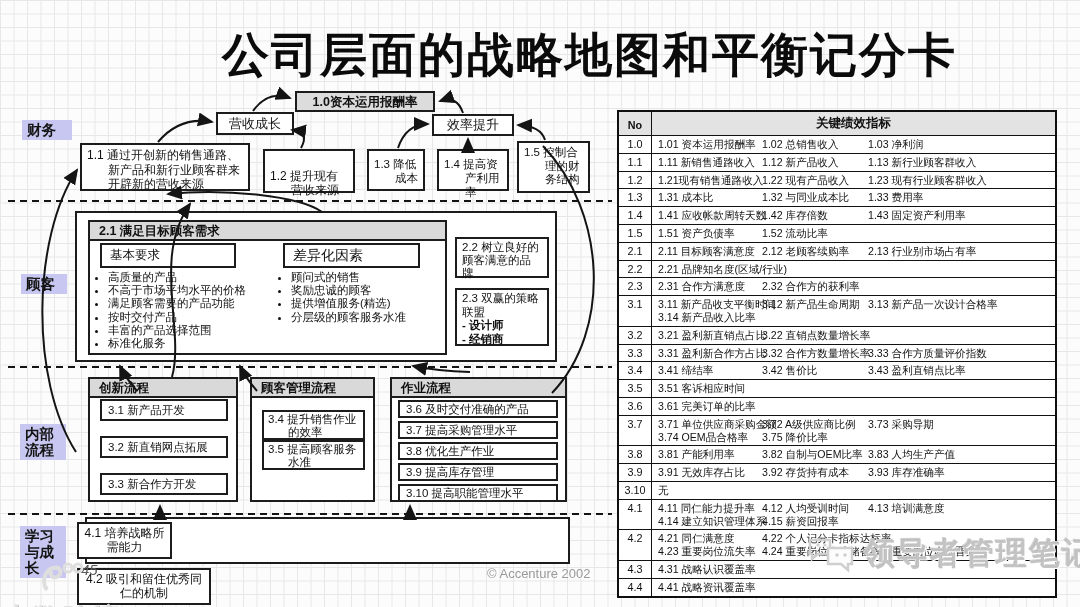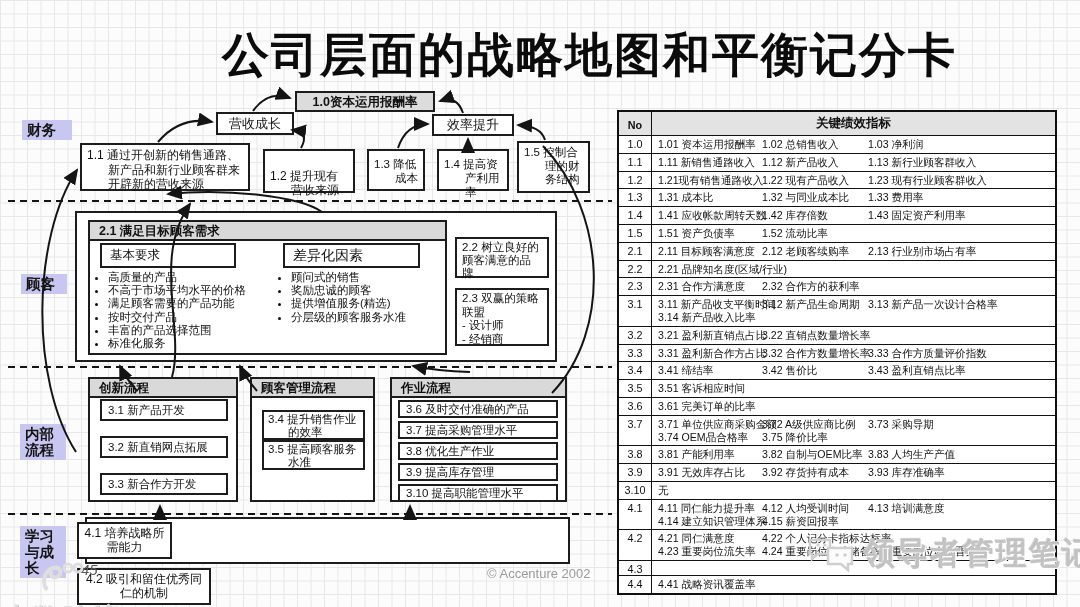--- a/index.html
+++ b/index.html
@@ -90,21 +90,21 @@
     </ul>
   <ul class="blts" style="left:277px;top:271px;width:168px;">
       <li>顾问式的销售</li>
       <li>奖励忠诚的顾客</li>
       <li>提供增值服务(精选)</li>
       <li>分层级的顾客服务水准</li>
     </ul>
   <div class="box" style="left:455px;top:237px;width:94px;height:41px;padding:2px 5px;font-size:11.5px;line-height:12.8px;">2.2 树立良好的顾客满意的品牌</div>
   <div class="box" style="left:455px;top:288px;width:94px;height:58px;padding:2px 5px;font-size:11.5px;line-height:13.5px;">
     <div>2.3 双赢的策略联盟</div>
-    <div style="white-space:pre-line;" id="c23-items">- 设计师
+    <div style="white-space:pre-line;font-weight:bold;" id="c23-items">- 设计师
 - 经销商</div>
   </div>
 
   <div class="box" style="left:88px;top:377px;width:150px;height:125px;">
     <div class="strip">创新流程</div>
   </div>
   <div class="items" id="innov-items">
       <div class="itm">3.1 新产品开发</div>
       <div class="itm">3.2 新直销网点拓展</div>
       <div class="itm">3.3 新合作方开发</div>
@@ -350,20 +350,25 @@
             </div>
             <div class="t-line">
               <span class="t-c c0">4.23 重要岗位流失率</span>
               <span class="t-c c1">4.24 重要岗位人才储备率</span>
               <span class="t-c c2">4.25 重要岗位内部晋升率</span>
             </div>
           </div>
         </div>
         <div class="t-row">
           <div class="t-no">4.3</div>
+          <div class="t-kpi">
+            <div class="t-line">
+              <span class="t-c c0">4.31 战略认识覆盖率</span>
+            </div>
+          </div>
         </div>
         <div class="t-row">
           <div class="t-no">4.4</div>
           <div class="t-kpi">
             <div class="t-line">
               <span class="t-c c0">4.41 战略资讯覆盖率</span>
             </div>
           </div>
         </div>
       </div>

